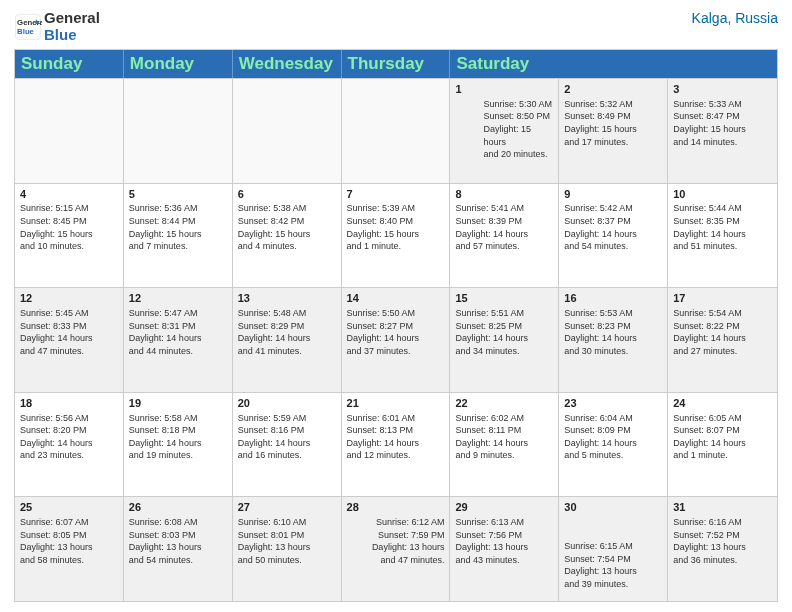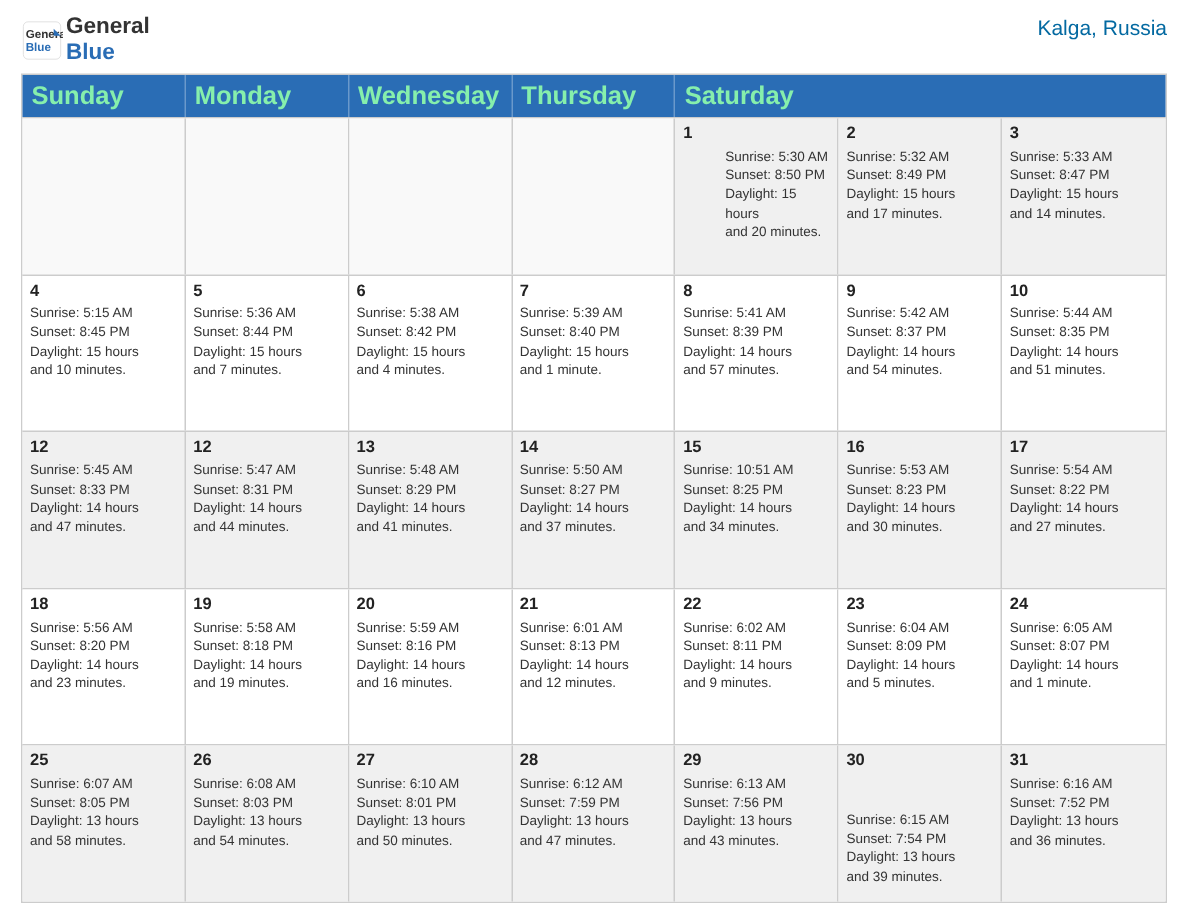--- a/index.html
+++ b/index.html
@@ -250,21 +250,21 @@
           </div>
           <div class="cal-cell shaded">
             <div class="day-num">14</div>
             <div class="cell-text" style="white-space: pre-line;">Sunrise: 5:50 AM
 Sunset: 8:27 PM
 Daylight: 14 hours
 and 37 minutes.</div>
           </div>
           <div class="cal-cell shaded">
             <div class="day-num">15</div>
-            <div class="cell-text" style="white-space: pre-line;">Sunrise: 10:51 AM
+            <div class="cell-text" style="white-space: pre-line;">Sunrise: 5:51 AM
 Sunset: 8:25 PM
 Daylight: 14 hours
 and 34 minutes.</div>
           </div>
           <div class="cal-cell shaded">
             <div class="day-num">16</div>
             <div class="cell-text" style="white-space: pre-line;">Sunrise: 5:53 AM
 Sunset: 8:23 PM
 Daylight: 14 hours
 and 30 minutes.</div>
@@ -345,21 +345,21 @@
           </div>
           <div class="cal-cell shaded">
             <div class="day-num">27</div>
             <div class="cell-text" style="white-space: pre-line;">Sunrise: 6:10 AM
 Sunset: 8:01 PM
 Daylight: 13 hours
 and 50 minutes.</div>
           </div>
           <div class="cal-cell shaded">
             <div class="day-num">28</div>
-            <div class="cell-text" style="white-space: pre-line;">Sunrise: 6:12 AM
+            <div class="cell-text" style="white-space: pre-line; text-align: right;">Sunrise: 6:12 AM
 Sunset: 7:59 PM
 Daylight: 13 hours
 and 47 minutes.</div>
           </div>
           <div class="cal-cell shaded">
             <div class="day-num">29</div>
             <div class="cell-text" style="white-space: pre-line;">Sunrise: 6:13 AM
 Sunset: 7:56 PM
 Daylight: 13 hours
 and 43 minutes.</div>

